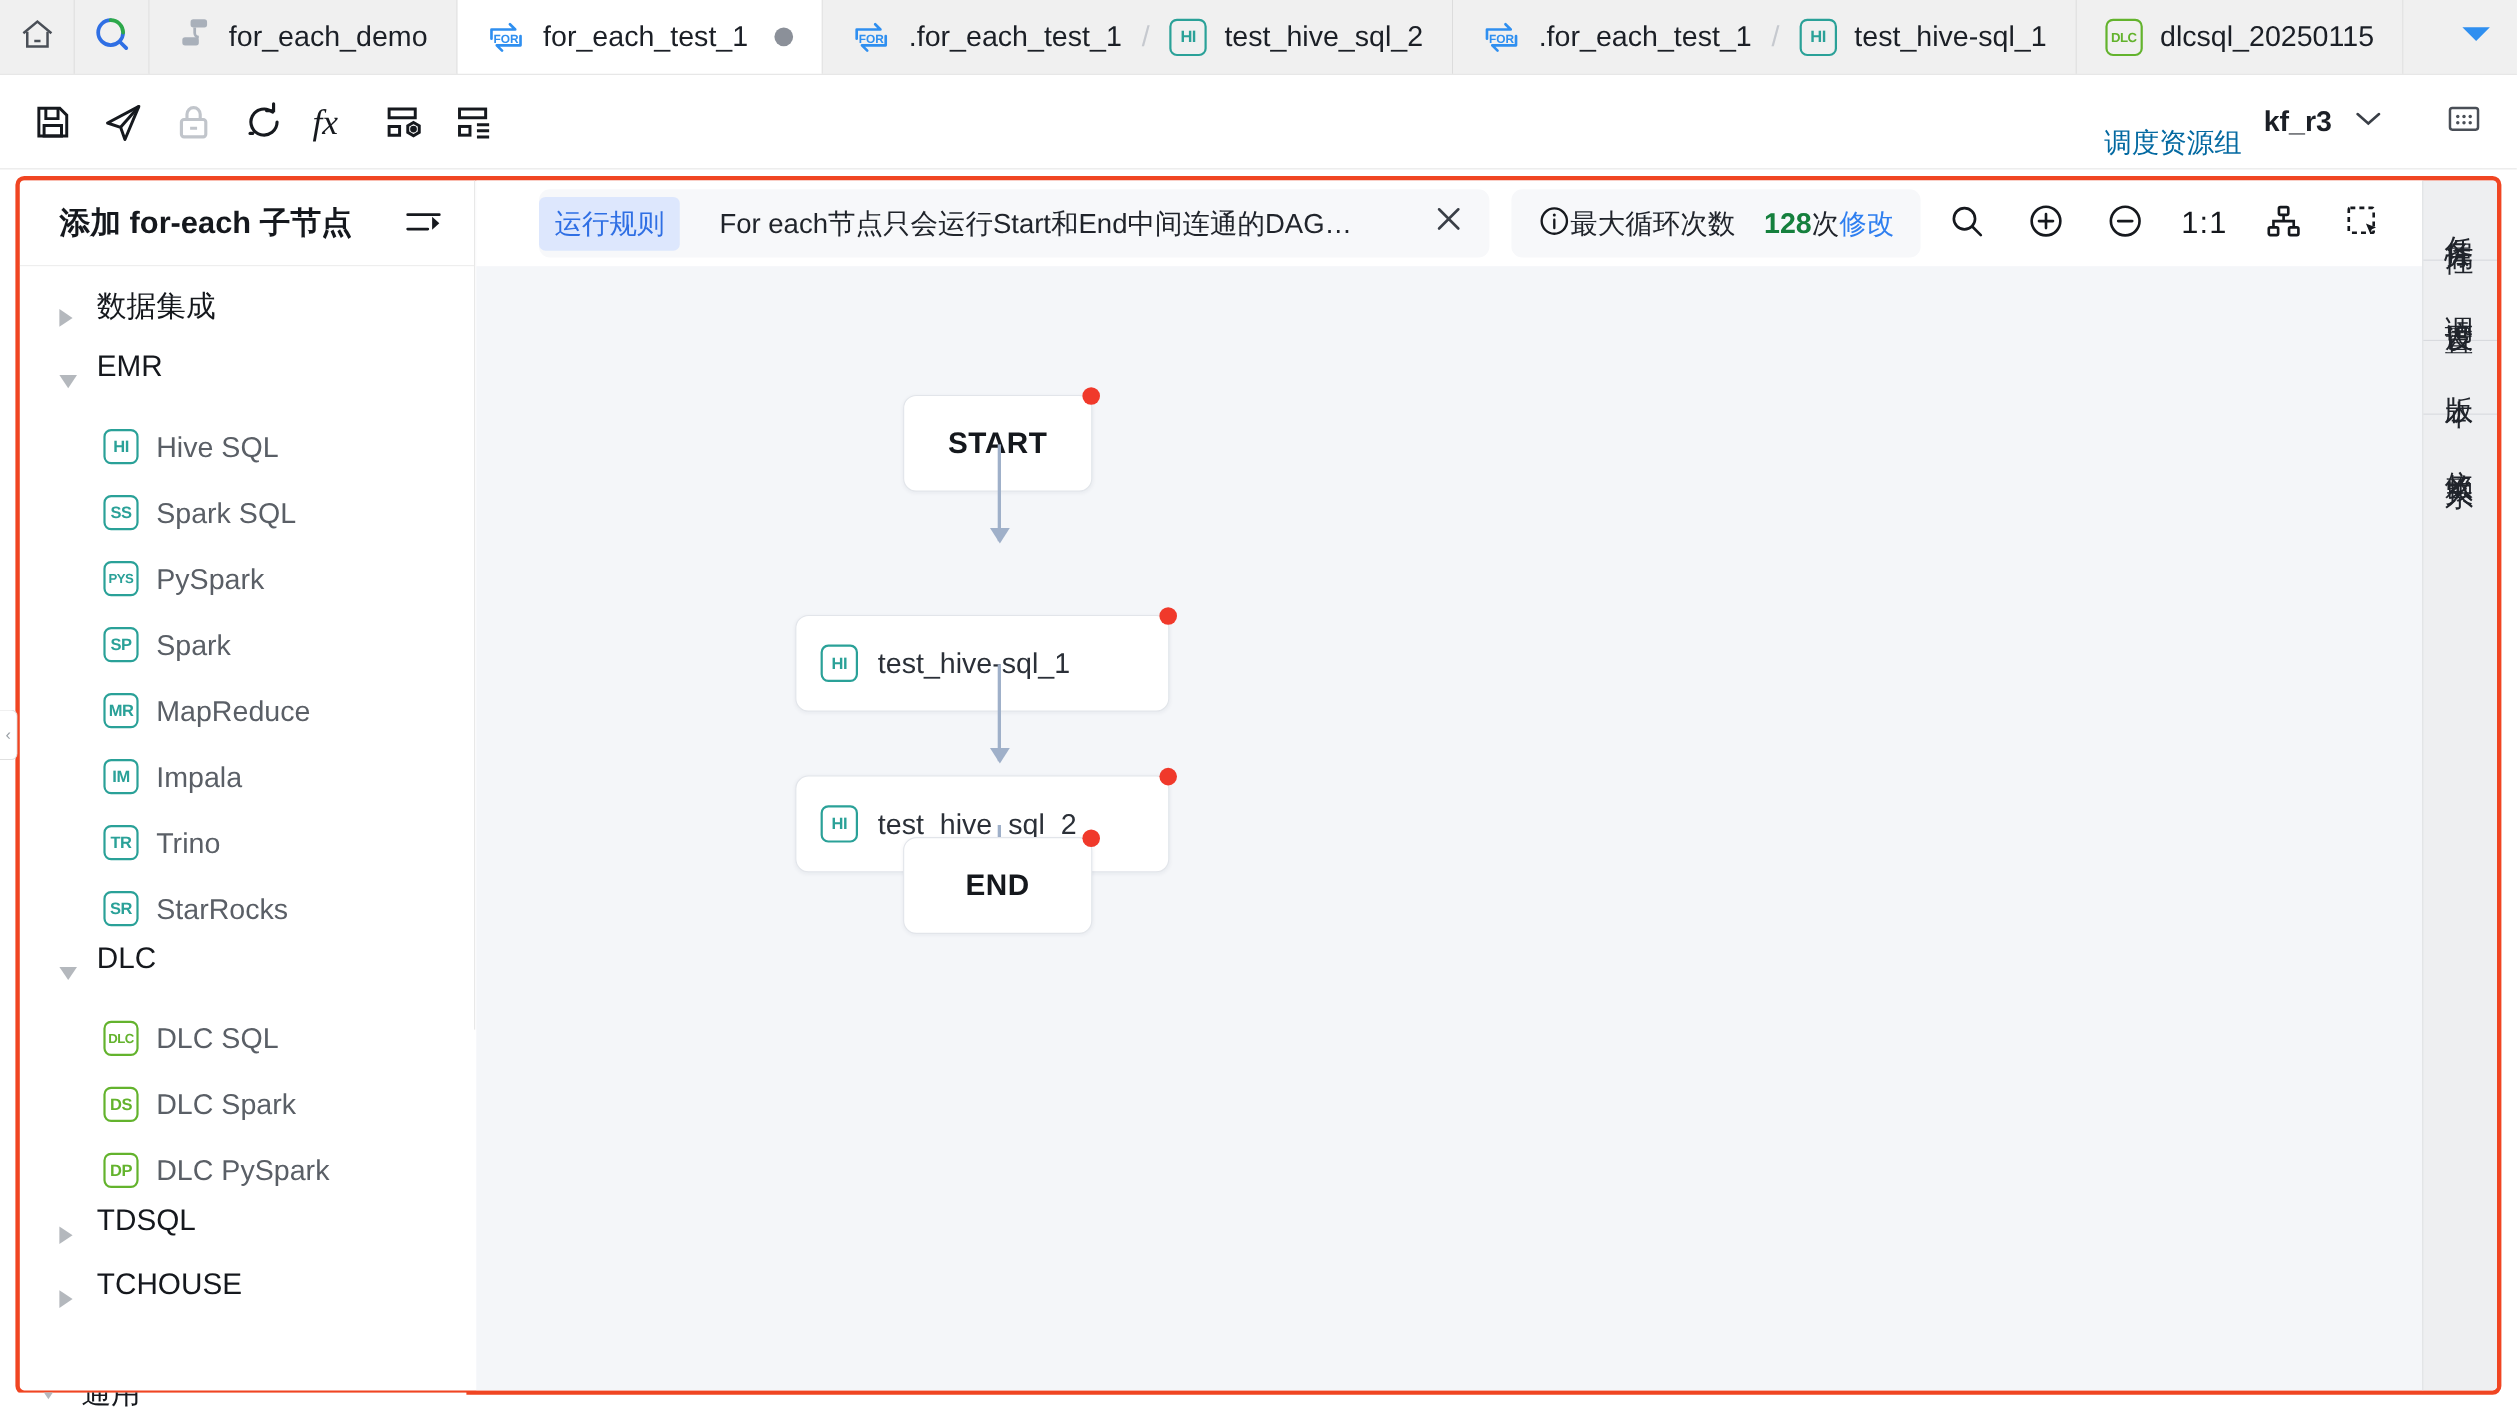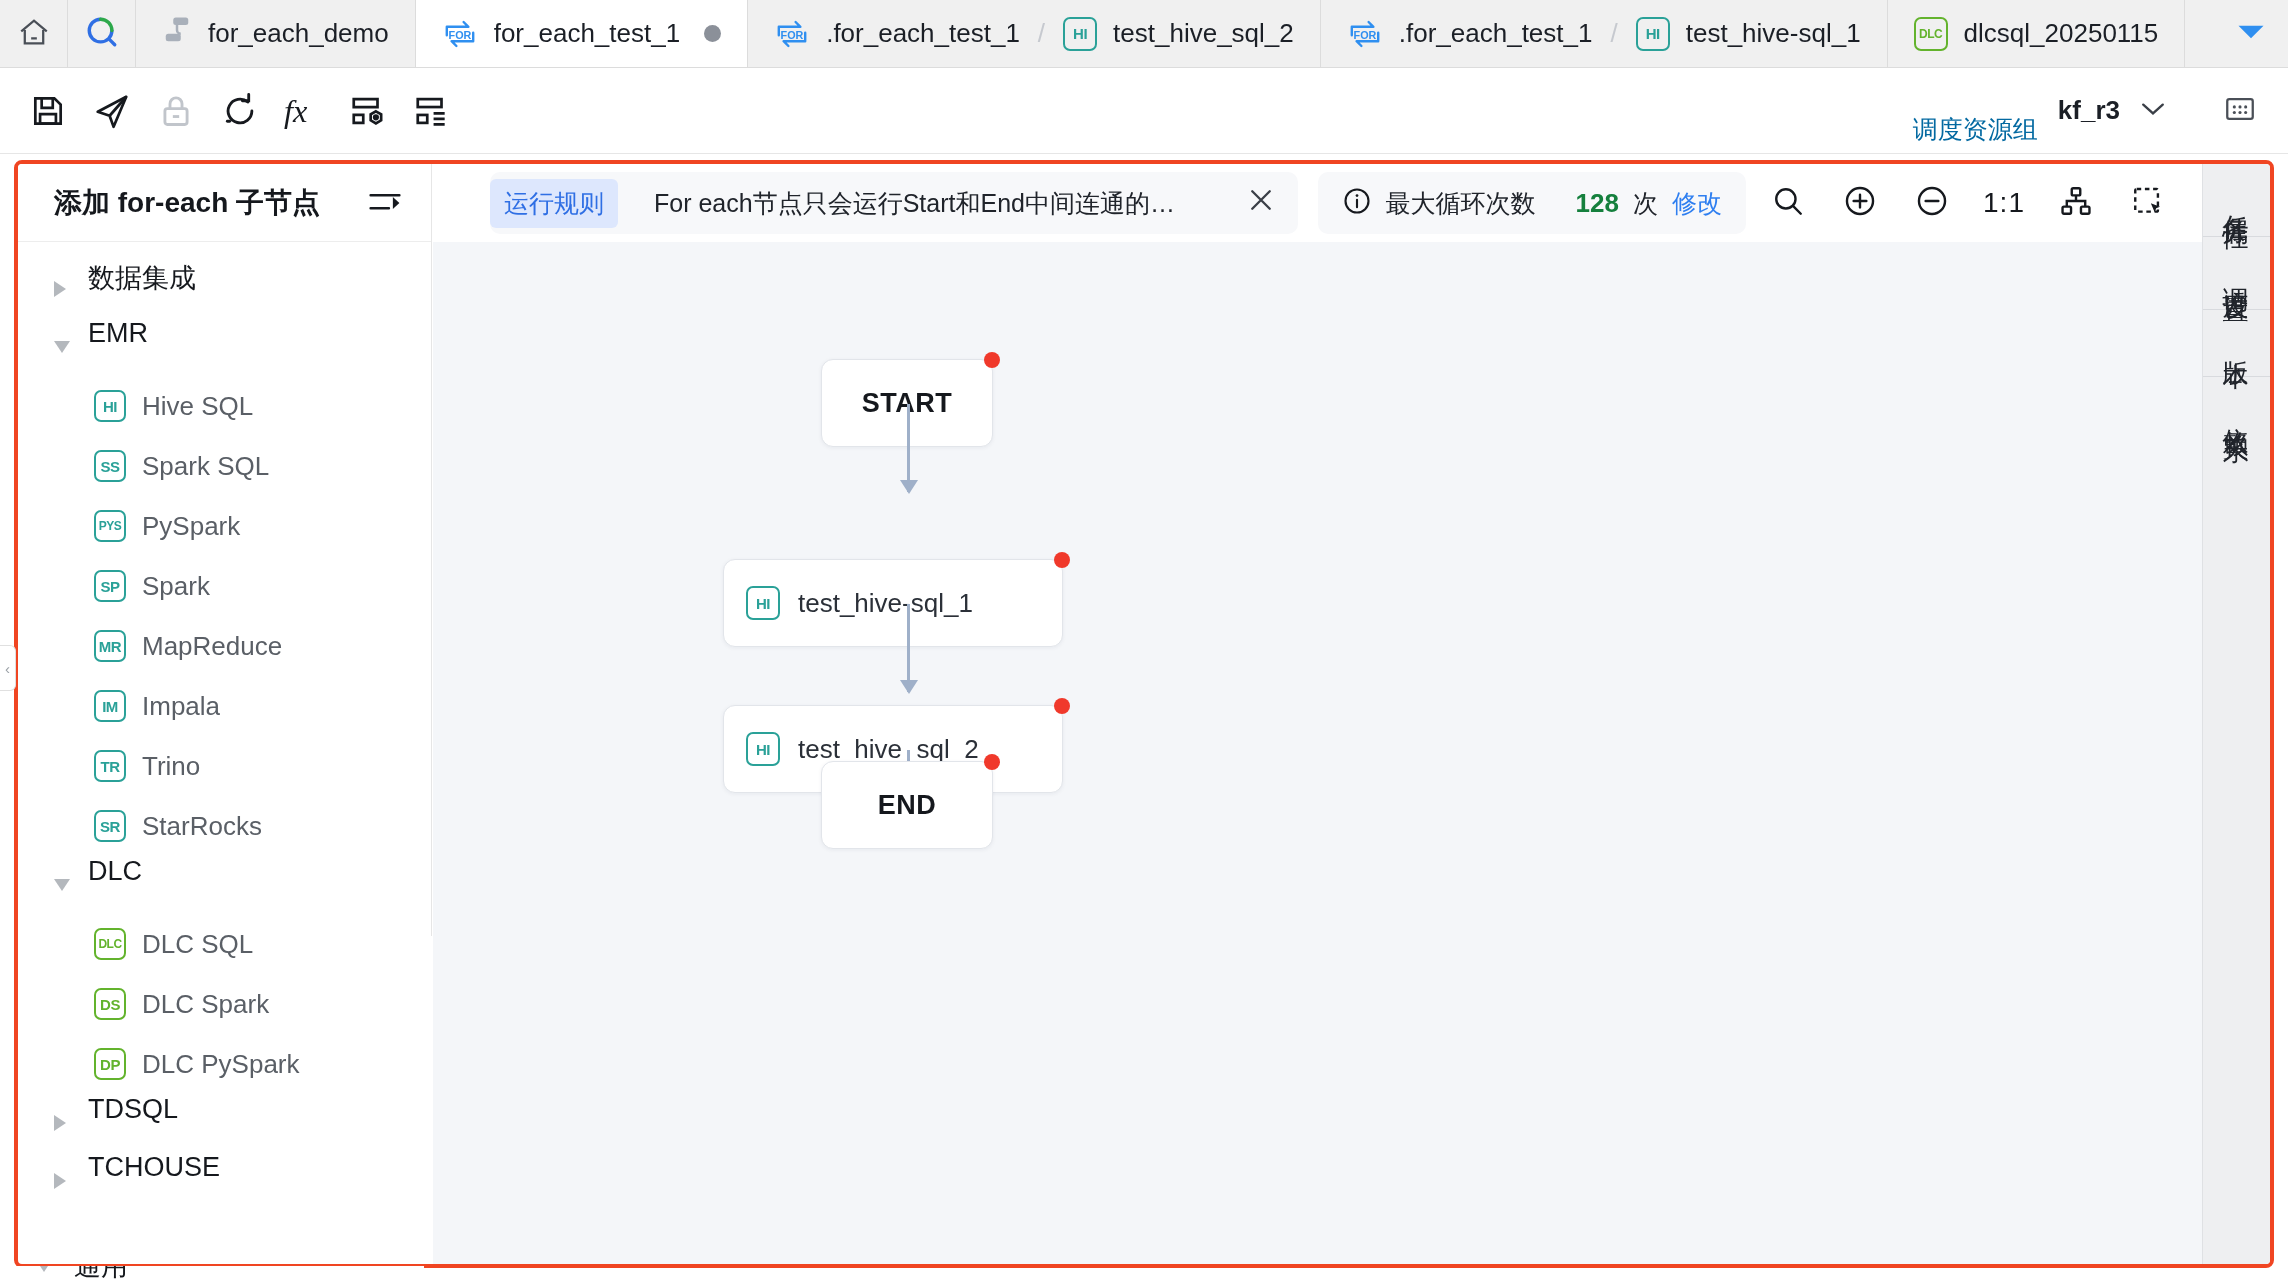--- a/index.html
+++ b/index.html
@@ -156,21 +156,21 @@
     font-size: 25px; padding: 8px 14px; border-radius: 6px;
     white-space: nowrap;
   }
   .rule-text {
     font-size: 25px; color: #20242b; white-space: nowrap;
     overflow: hidden; text-overflow: ellipsis; flex: 1 1 auto;
   }
   .rule-close { font-size: 30px; color: #3a3f47; margin-left: auto; padding-left: 22px; }
 
   .loop-pill {
-    display: flex; align-items: center; gap: 14px;
+    display: flex; align-items: center; 
     background: #f7f8fa; border-radius: 10px;
     height: 62px; padding: 0 24px; white-space: nowrap;
   }
   .loop-text { font-size: 25px; color: #20242b; }
   .loop-num { font-size: 26px; font-weight: bold; color: #15803d; margin-left: 26px; }
   .loop-edit { font-size: 25px; color: #2f7ff0; }
 
   .canvas-tools { margin-left: auto; display: flex; align-items: center; gap: 28px; padding-right: 10px; }
   .ct { width: 44px; height: 44px; display: flex; align-items: center; justify-content: center; }
   .ct-label { font-size: 28px; color: #15181d; font-weight: normal; letter-spacing: 1px; }

